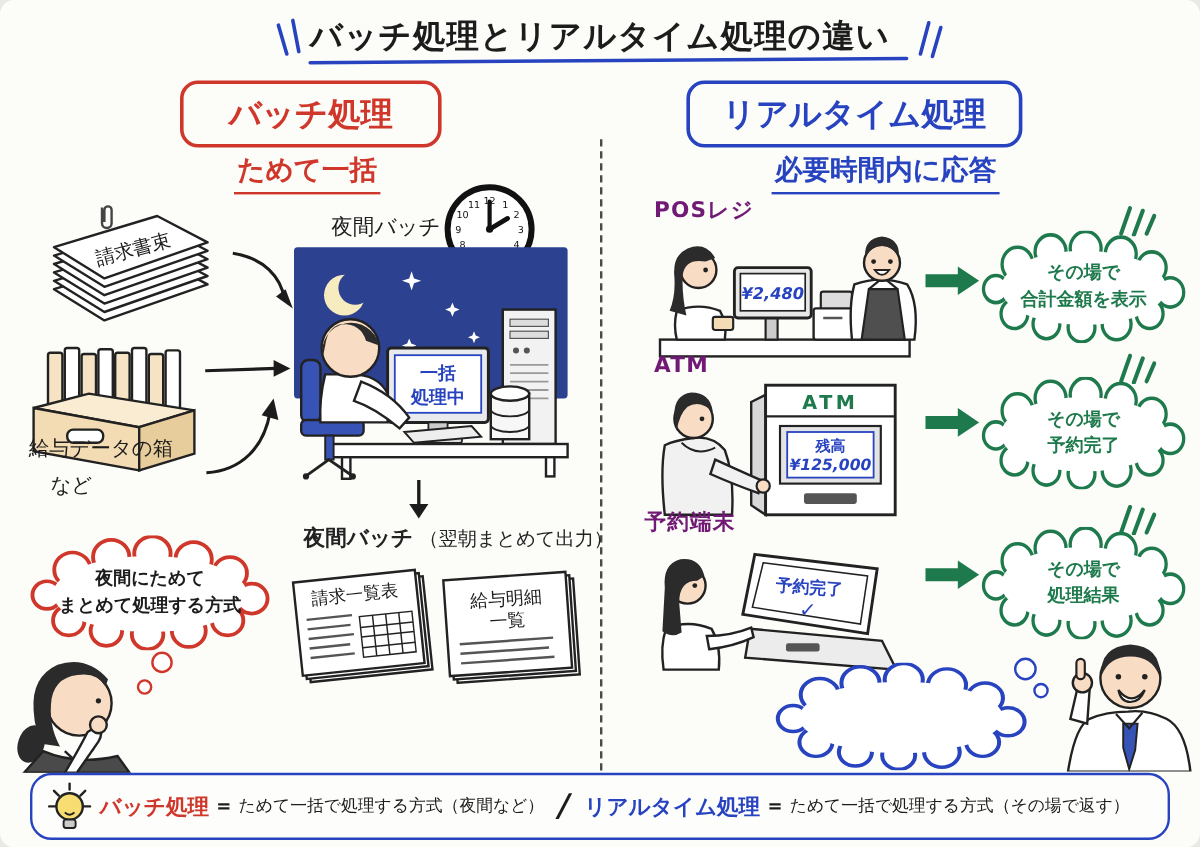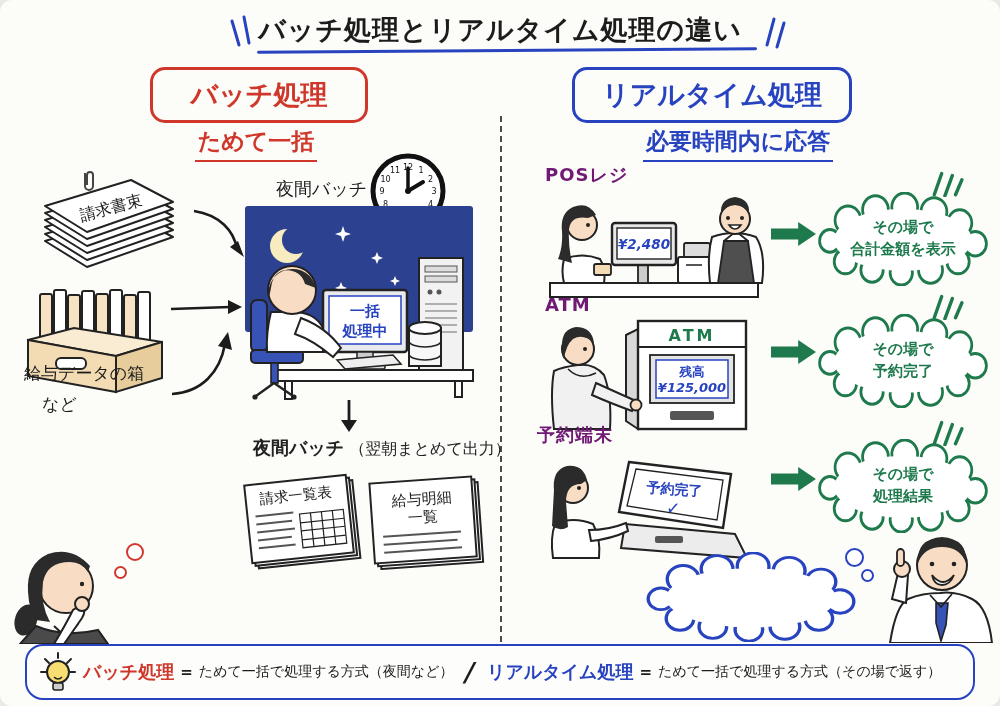--- a/index.html
+++ b/index.html
@@ -264,20 +264,29 @@
       <text x="63" y="40" text-anchor="middle" font-size="15" fill="#1c1c1c">給与明細</text>
       <text x="63" y="58" text-anchor="middle" font-size="15" fill="#1c1c1c">一覧</text>
       <g stroke="#555" stroke-width="2">
         <line x1="22" y1="70" x2="100" y2="70"></line>
           <line x1="22" y1="78" x2="96" y2="78"></line>
         <line x1="22" y1="86" x2="100" y2="86"></line>
       </g>
     </g>
   </svg>
 
+  <div class="cloudwrap" style="left:24px;top:446px;width:202px;height:96px">
+    <svg width="202" height="96" style="color:#d0372b">
+        <use href="#cloud" width="202" height="96"></use>
+      </svg>
+    <div class="txt" style="font-size:15px;color:#1c1c1c">
+      <div>夜間にためて</div>
+      <div>まとめて処理する方式</div>
+    </div>
+  </div>
   <div class="dot" style="left:126px;top:543px;width:14px;height:14px;border:2.5px solid #d0372b"></div>
   <div class="dot" style="left:114px;top:566px;width:9px;height:9px;border:2.5px solid #d0372b"></div>
 
   <svg class="abs" style="left:2px;top:534px" width="126" height="110" viewBox="0 0 126 110">
     <ellipse cx="24" cy="86" rx="11" ry="16" fill="#2b2b2b" transform="rotate(18 24 86)"></ellipse>
     <circle cx="64" cy="52" r="27" fill="#f8dcc4" stroke="#222" stroke-width="2"></circle>
     <path d="M88,32 Q70,12 46,20 Q24,30 26,58 Q27,76 34,86 L48,88 Q38,70 41,48 Q45,28 68,28 Q80,28 86,38 Z" fill="#2b2b2b"></path>
     <circle cx="80" cy="50" r="2.2" fill="#222"></circle>
     <path d="M34,92 Q62,104 96,96 L106,110 L18,110 Z" fill="#4a4a4a" stroke="#222" stroke-width="2"></path>
     <path d="M52,92 L64,103 L76,90" fill="#fff" stroke="#222" stroke-width="2"></path>

